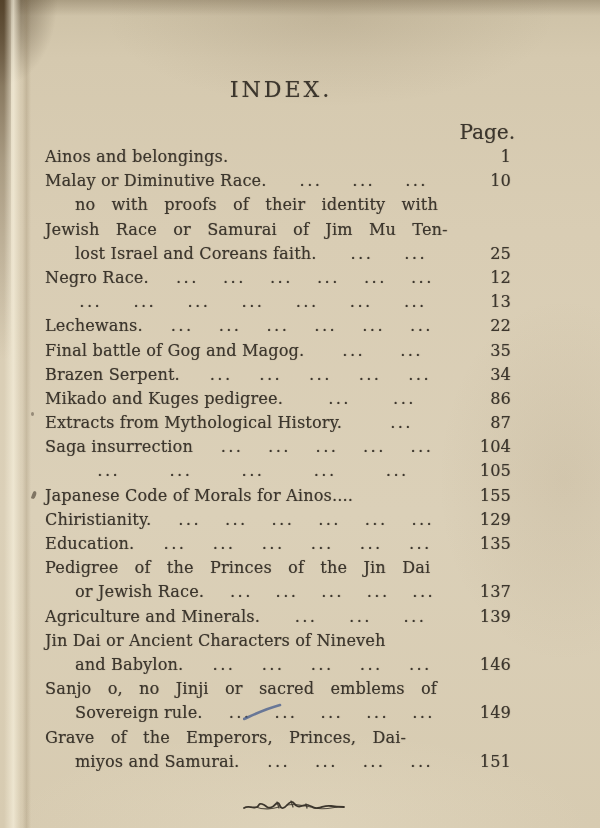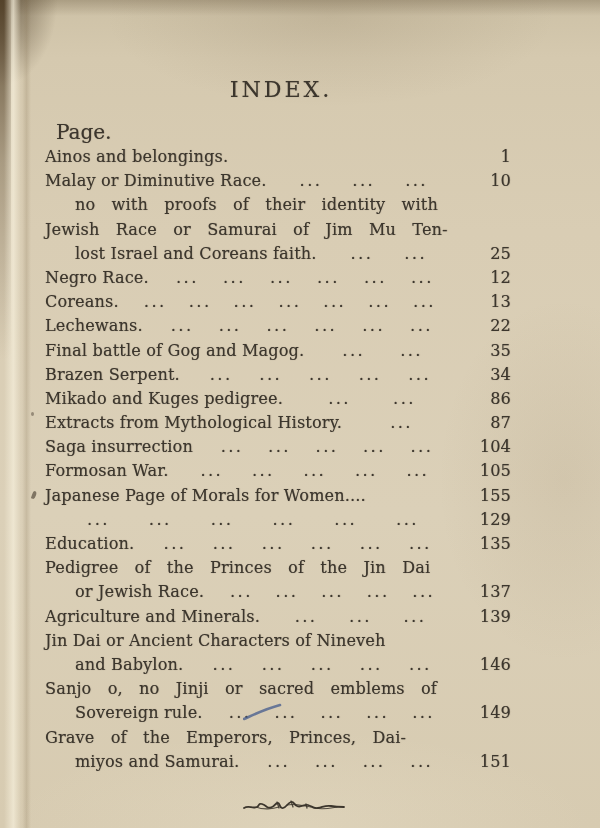--- a/index.html
+++ b/index.html
@@ -30,21 +30,21 @@
     background:linear-gradient(90deg, rgba(118,98,66,0) 0%, rgba(118,98,66,0.35) 50%, rgba(118,98,66,0) 100%); }
   .vignette-bottom { inset:0;
     background:radial-gradient(ellipse 420px 140px at 50% 100%, rgba(240,232,210,0.25), rgba(240,232,210,0) 70%); }
 
   
   .title {
     position:absolute; top:77px; left:0; width:562px; text-align:center;
     font-size:22px; letter-spacing:3px;
   }
   .col-header {
-    position:absolute; top:120px; left:56px; width:470px; text-align:left;
+    position:absolute; top:120px; left:45px; width:470px; text-align:right;
     font-size:20px;
   }
   .entries { position:absolute; top:147px; left:45px; width:466px; }
   .row {
     display:flex; align-items:flex-start; height:24.2px;
     font-size:16px; white-space:nowrap; letter-spacing:0.2px;
   }
   .row.indent { padding-left:30px; }
   .row.spread .label { word-spacing:11px; }
   .label { flex:0 0 auto; }
@@ -124,21 +124,20 @@
           <span>...</span>
           <span>...</span>
           <span>...</span>
           <span>...</span>
           <span>...</span>
         </span>
       <span class="page-num">12</span>
     </div>
 
     <div class="row">
-      <span class="label">Coreans.</span>
       <span class="dots">
           <span>...</span>
           <span>...</span>
           <span>...</span>
           <span>...</span>
           <span>...</span>
           <span>...</span>
           <span>...</span>
         </span>
       <span class="page-num">13</span>
@@ -201,38 +200,38 @@
           <span>...</span>
           <span>...</span>
           <span>...</span>
           <span>...</span>
           <span>...</span>
         </span>
       <span class="page-num">104</span>
     </div>
 
     <div class="row">
-      <span class="label">Formosan War.</span>
       <span class="dots">
           <span>...</span>
           <span>...</span>
           <span>...</span>
           <span>...</span>
           <span>...</span>
         </span>
       <span class="page-num">105</span>
     </div>
 
     <div class="row">
-      <span class="label">Japanese Page of Morals for Women....</span>
+      <span class="label">Japanese Code of Morals for Ainos....</span>
       <span class="dots"></span>
       <span class="page-num">155</span>
     </div>
 
     <div class="row">
+      <span class="label">Chiristianity.</span>
       <span class="dots">
           <span>...</span>
           <span>...</span>
           <span>...</span>
           <span>...</span>
           <span>...</span>
           <span>...</span>
         </span>
       <span class="page-num">129</span>
     </div>

